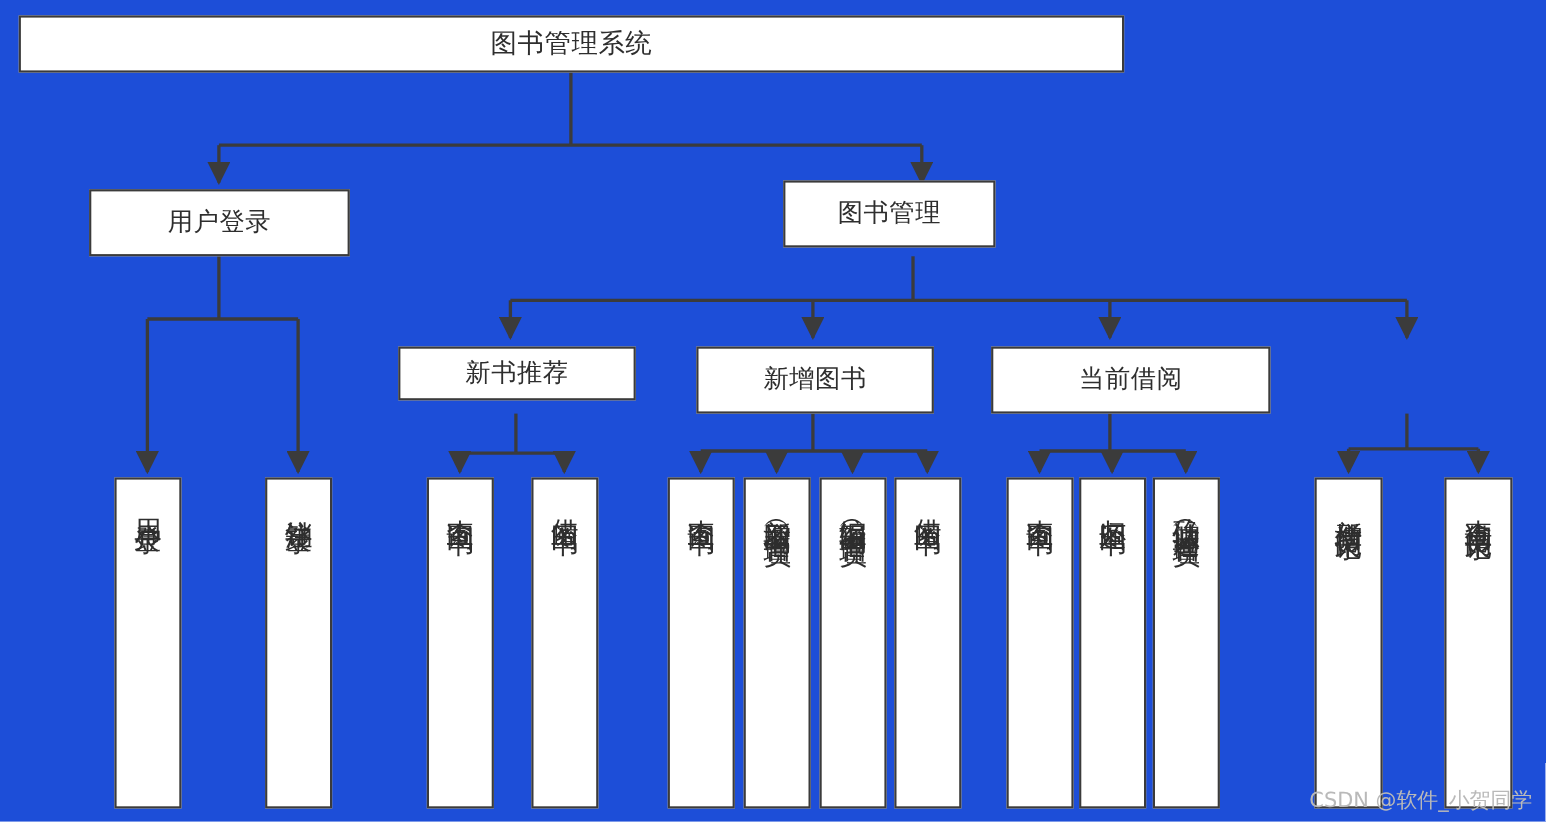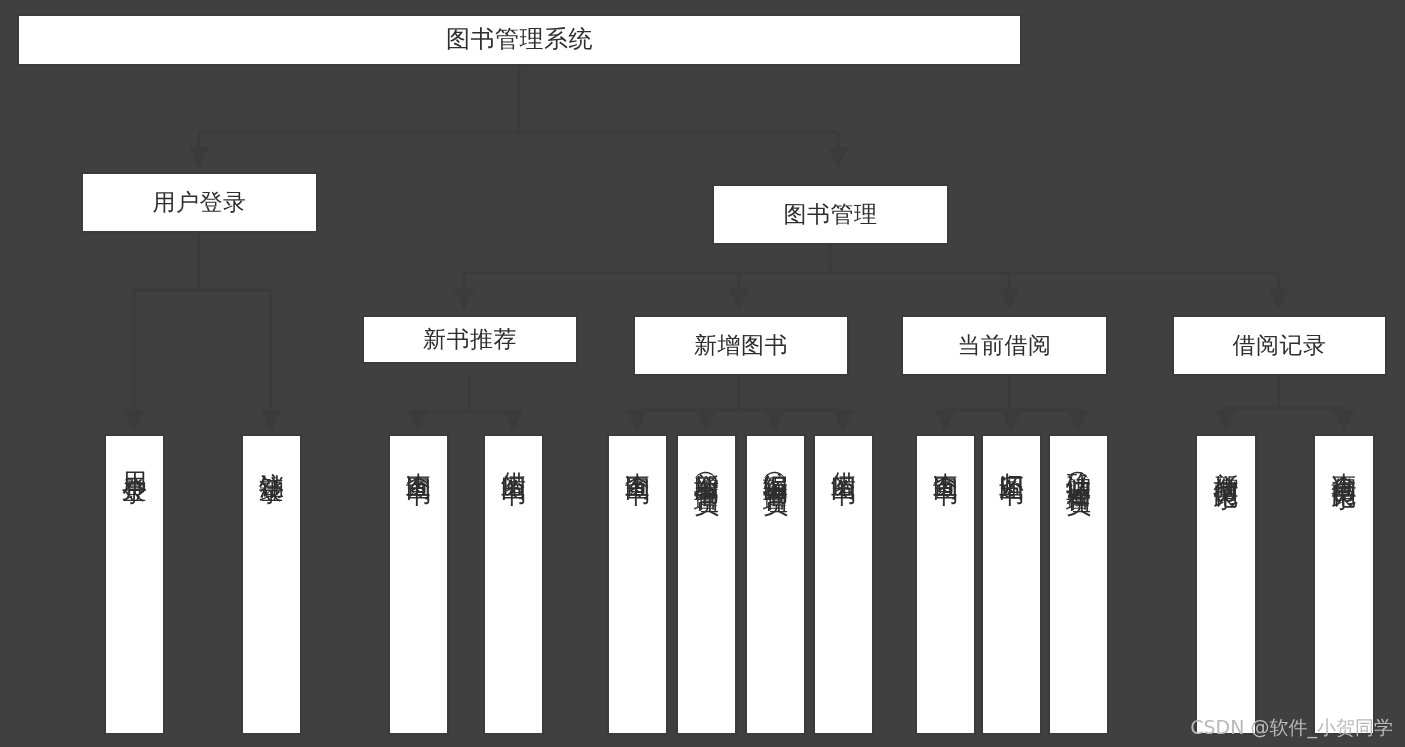--- a/index.html
+++ b/index.html
@@ -7,21 +7,21 @@
     padding: 0;
     background: #ffffff;
   }
   body {
     font-family: "DejaVu Sans", "Liberation Sans", sans-serif;
   }
   #canvas {
     position: relative;
     width: 1405px;
     height: 747px;
-    background: #404040;
+    background: #1d4ed8;
     overflow: hidden;
   }
   #edges {
     position: absolute;
     left: 0;
     top: 0;
     width: 1405px;
     height: 747px;
   }
   .node {
@@ -128,35 +128,32 @@
     </g>
   </svg>
 
   <div class="node horiz root" style="left:17px; top:14px; width:1005px; height:52px;">
     <span class="node-label">图书管理系统</span>
   </div>
 
   <div class="node horiz" style="left:81px; top:172px; width:237px; height:61px;">
     <span class="node-label">用户登录</span>
   </div>
-  <div class="node horiz" style="left:712px; top:184px; width:237px; height:61px;">
+  <div class="node horiz" style="left:712px; top:164px; width:193px; height:61px;">
     <span class="node-label">图书管理</span>
   </div>
 
   <div class="node horiz" style="left:362px; top:315px; width:216px; height:49px;">
     <span class="node-label">新书推荐</span>
   </div>
   <div class="node horiz" style="left:633px; top:315px; width:216px; height:61px;">
     <span class="node-label">新增图书</span>
   </div>
-  <div class="node horiz" style="left:901px; top:315px; width:207px; height:61px;">
+  <div class="node horiz" style="left:901px; top:315px; width:254px; height:61px;">
     <span class="node-label">当前借阅</span>
-  </div>
-  <div class="node horiz" style="left:1172px; top:315px; width:215px; height:61px;">
-    <span class="node-label">借阅记录</span>
   </div>
 
   <div class="node vert" style="left:104px; top:434px; width:61px; height:301px;">
     <span class="node-label">用户登录</span>
   </div>
   <div class="node vert" style="left:241px; top:434px; width:61px; height:301px;">
     <span class="node-label">注销登录</span>
   </div>
 
   <div class="node vert" style="left:388px; top:434px; width:61px; height:301px;">

